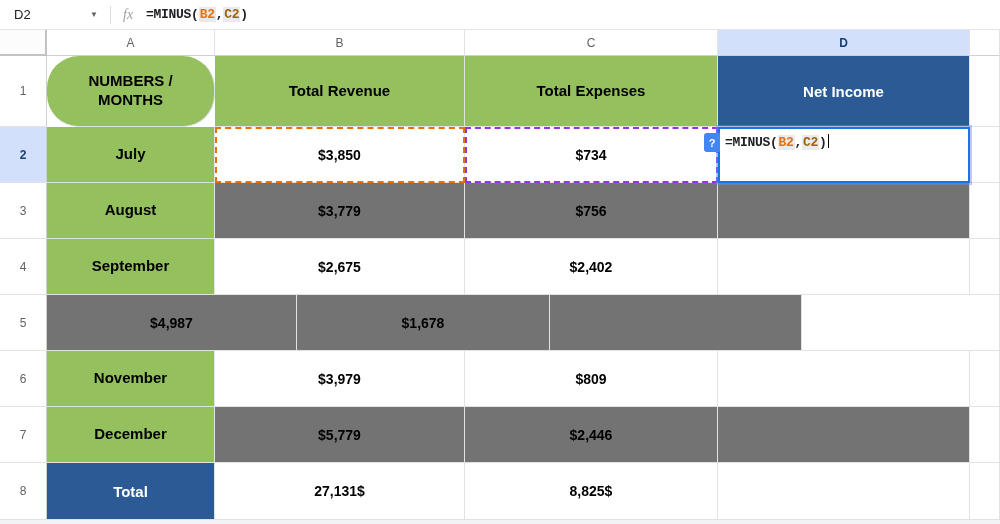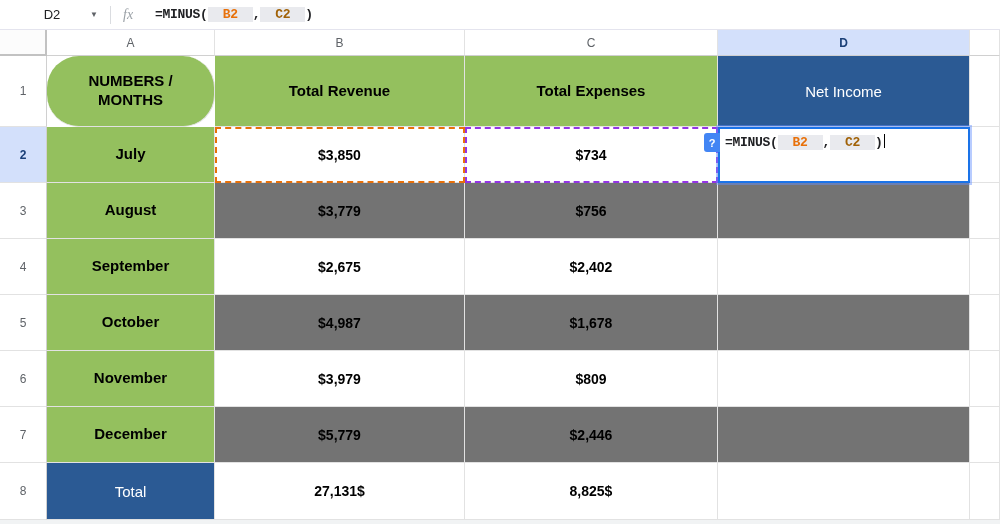--- a/index.html
+++ b/index.html
@@ -1,30 +1,30 @@
 <!DOCTYPE html>
 <html><head>
 <meta charset="utf-8">
 <style>
   * { margin:0; padding:0; box-sizing:border-box; }
   html,body { width:1000px; height:524px; overflow:hidden; background:#fff;
               font-family:"Liberation Sans", sans-serif; }
 
   
   .formula-bar { height:30px; display:flex; align-items:center;
-                 background:#fff; border-bottom:1px solid #e4e4ee;text-align:center; }
+                 background:#fff; border-bottom:1px solid #e4e4ee; }
   .name-box { width:110px; display:flex; align-items:center; height:100%; }
   .name-box .nb-value { padding-left:14px; font-size:13px; color:#202124; flex:1; }
   .name-box .nb-arrow { color:#5f6368; font-size:8px; padding-right:12px; }
   .fb-divider { width:1px; height:18px; background:#dadce0; }
   .fx-icon { font-family:"Liberation Serif", serif; font-style:italic;
-             color:#9aa0a6; font-size:14px; margin:0 22px 0 12px; }
+             color:#9aa0a6; font-size:14px; margin:0 13px 0 12px; }
   .formula-text { font-family:"Liberation Mono", monospace; font-size:13px;
                   font-weight:700; color:#202124; letter-spacing:-0.3px; }
-  .ref { border-radius:0; padding:0 15px; background:#e9eaee; }
+  .ref { border-radius:0; padding:0 1px; background:#e9eaee; }
   .ref-orange { color:#e8710a; }
   .ref-purple { color:#a16207; }
 
   
   .sheet { position:relative; width:1000px; }
   .row { display:flex; }
   .cell { border-right:1px solid #e2e2e2; border-bottom:1px solid #e2e2e2;
           display:flex; align-items:center; justify-content:center;
           font-size:14px; color:#000; overflow:hidden;font-weight:bold; }
 
@@ -44,21 +44,21 @@
 
   
   .rowhdr { background:#fff; font-size:12px; color:#5f6368;
             border-right:1px solid #d0d0d0; border-bottom:1px solid #e2e2e2;
             display:flex; align-items:center; justify-content:center; }
   .rowhdr.selected { background:#d3e0fb; color:#1a3f77; font-weight:700; }
 
   
   .green  { background:#94c05e; font-weight:700; font-size:15px; color:#000;
             text-align:center; line-height:1.25; }
-  .dkblue { background:#2b5a94; font-weight:400; font-size:15px; color:#fff; }
+  .dkblue { background:#2b5a94; font-weight:700; font-size:15px; color:#fff; }
   .band   { background:#737373; }
   .plain  { background:#fff; }
   .hdrpad { padding:0 28px;border-radius:32px; }
 
   .bottom-strip { height:4px; background:#f1f3f4; }
 
   
   .ov { position:absolute; pointer-events:none; }
   .ov-b2 { left:215px; top:97px; width:250px; height:56px; border:2px dashed #e8710a; }
   .ov-c2 { left:465px; top:97px; width:253px; height:56px; border:2px dashed #9334e6; }
@@ -130,21 +130,20 @@
     <div class="rowhdr w-hdr">4</div>
     <div class="cell green w-a">September</div>
     <div class="cell plain w-b">$2,675</div>
     <div class="cell plain w-c">$2,402</div>
     <div class="cell plain w-d"></div>
     <div class="cell plain w-e"></div>
   </div>
 
   <div class="row h-r">
     <div class="rowhdr w-hdr">5</div>
-    <div class="cell green w-a">October</div>
     <div class="cell band w-b">$4,987</div>
     <div class="cell band w-c">$1,678</div>
     <div class="cell band w-d"></div>
     <div class="cell plain w-e"></div>
   </div>
 
   <div class="row h-r">
     <div class="rowhdr w-hdr">6</div>
     <div class="cell green w-a">November</div>
     <div class="cell plain w-b">$3,979</div>

